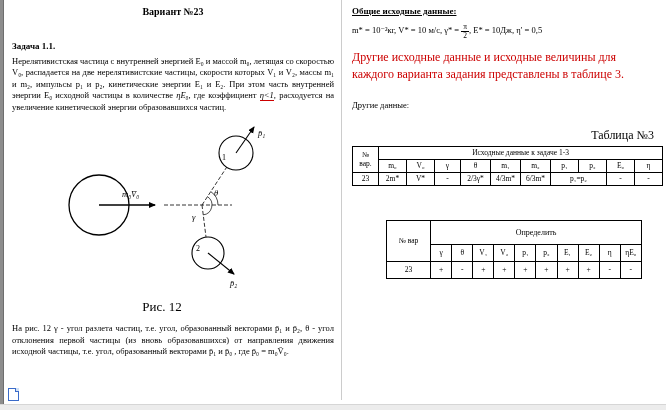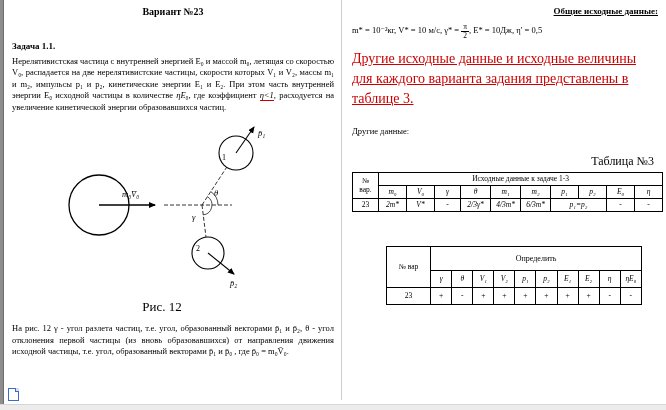--- a/index.html
+++ b/index.html
@@ -20,32 +20,32 @@
   .title { text-align:center; font-weight:bold; font-size:10px; margin-bottom:24px; }
   .task  { font-weight:bold; font-size:9px; margin-bottom:5px; }
   .para  { font-size:8.5px; line-height:1.35; text-align:justify; }
   .ital  { font-style:italic; }
   .cond-red { border-bottom:1px solid #cc0000; }
 
   .figure-wrap { margin-top:10px; }
   .fig-caption { width:300px; text-align:center; font-size:13px; margin:2px 0 8px 0; }
   svg text { font-family:"Liberation Serif","DejaVu Serif",serif; }
 
-  .r-head { font-weight:bold; font-size:9px; text-decoration:underline; margin-bottom:7px;text-align:right; }
+  .r-head { font-weight:bold; font-size:9px; text-decoration:underline; margin-bottom:7px; }
   .formula { font-size:8.5px; margin-bottom:9px; }
   .frac { display:inline-block; vertical-align:middle; text-align:center; font-size:7.5px; line-height:1.05; }
   .frac .num { display:block; border-bottom:1px solid #000; padding:0 2px; }
   .frac .den { display:block; padding:0 2px; }
-  .red-note { color:#cc0000; text-decoration:underline; font-size:14px; line-height:1.45; width:300px; margin-bottom:16px; }
+  .red-note { color:#cc0000; font-size:12px; line-height:1.45; width:300px; margin-bottom:16px; }
   .other { font-size:8.5px; margin-bottom:18px; }
   .tbl-caption { font-size:12px; text-align:right; padding-right:4px; margin-bottom:3px; }
 
   table.tbl { border-collapse:collapse; font-size:7.5px; text-align:center; table-layout:fixed; }
   .tbl td { border:1px solid #000; padding:1px 1px; height:13px; overflow:hidden; }
-  .var { font-style:italic; }
+  .var { }
   .tbl3 { width:310px; }
   .tdet { width:256px; margin-left:34px; margin-top:34px; }
   .tdet td { height:17px; }
   .tdet .det-head { height:24px; font-size:8px; }
 </style>
 </head>
 <body>
 
 <div class="edge-left"></div>
 <div class="col-divider"></div>

